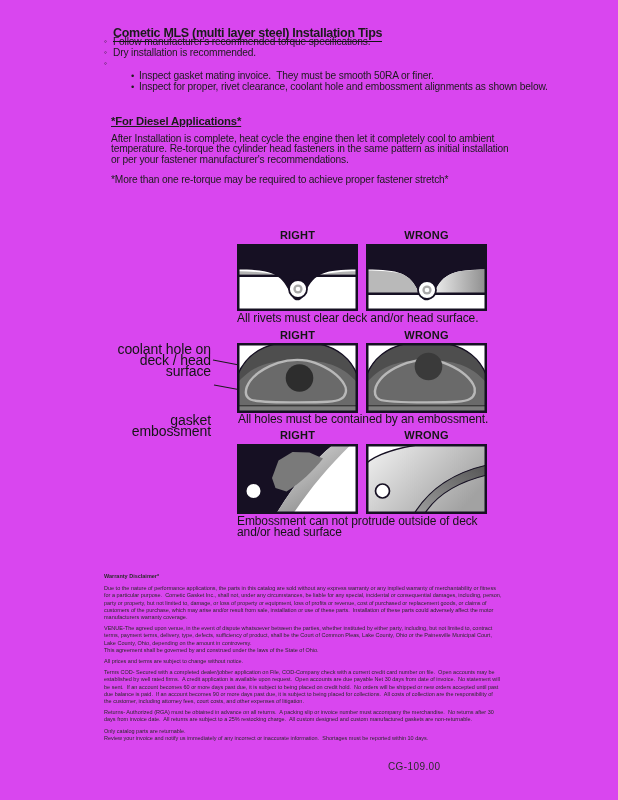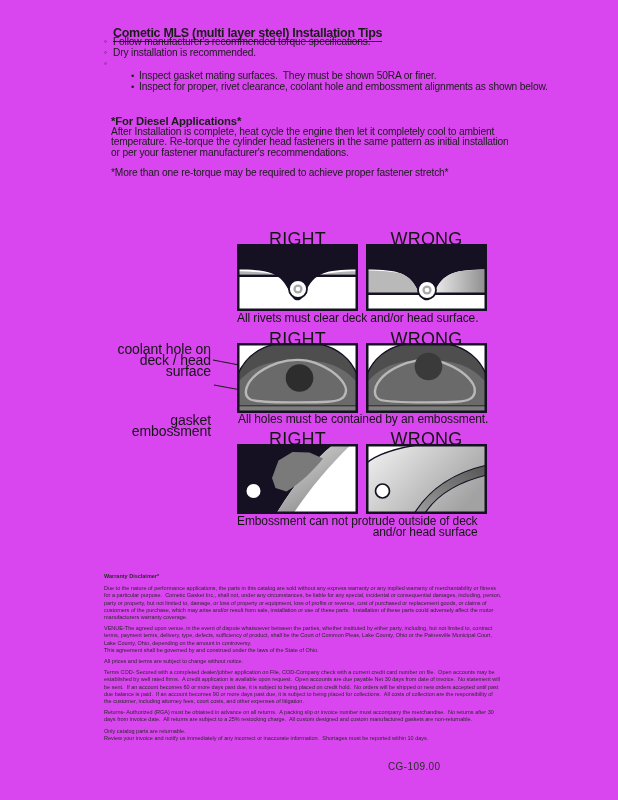--- a/index.html
+++ b/index.html
@@ -11,24 +11,24 @@
   .doc-title{left:113px;top:26px;font-size:12.5px;font-weight:bold;letter-spacing:-0.3px;
              border-bottom:1.4px solid #111;padding-bottom:1px;display:inline-block;}
 
   .bullets{left:104px;top:36px;width:470px;font-size:10.2px;line-height:11.3px;letter-spacing:-0.15px;}
   .b-row{display:flex;}
   .b-row.sub{margin-left:27px;}
   .b-glyph{width:9px;flex:0 0 9px;font-size:8.5px;position:relative;top:-0.5px;}
   .b-row.sub .b-glyph{width:8px;flex:0 0 8px;font-size:9.5px;top:0;}
 
   .diesel{left:111px;top:116px;width:430px;font-size:10.2px;line-height:10.7px;letter-spacing:-0.15px;}
-  .diesel-heading{font-weight:bold;font-size:11.3px;}
+  .diesel-heading{font-weight:bold;font-size:11.3px;margin-bottom:7px;text-decoration:underline;}
   .diesel .para{margin-bottom:9.5px;}
 
-  .dg-label{width:121px;text-align:center;font-size:18px;letter-spacing:0.2px;color:#151515;}
+  .dg-label{width:121px;text-align:center;font-size:11px;letter-spacing:0.2px;color:#151515;font-weight:bold;}
   .dg-caption{font-size:12px;letter-spacing:-0.1px;color:#151515;line-height:10.5px;}
   .annot{width:120px;text-align:right;font-size:14px;line-height:11px;letter-spacing:-0.1px;color:#151515;}
 
   .legal{left:104px;top:573px;width:398px;font-size:5.5px;line-height:7.2px;color:#2a2a2a;}
   .legal-heading{font-weight:bold;margin-bottom:5px;}
   .legal .lp{margin-bottom:4px;}
 
   .doc-code{left:388px;top:761px;font-size:10px;letter-spacing:0.4px;color:#2b2b2b;}
   svg{display:block;}
 </style>
@@ -46,21 +46,21 @@
     </div>
     <div class="b-row">
       <span class="b-glyph">◦</span>
       <span class="pre">Dry installation is recommended.</span>
     </div>
     <div class="b-row">
       <span class="b-glyph">◦</span>
     </div>
     <div class="b-row sub">
       <span class="b-glyph">•</span>
-      <span class="pre">Inspect gasket mating surfaces.  They must be shown 50RA or finer.</span>
+      <span class="pre">Inspect gasket mating invoice.  They must be smooth 50RA or finer.</span>
     </div>
     <div class="b-row sub">
       <span class="b-glyph">•</span>
       <span class="pre">Inspect for proper, rivet clearance, coolant hole and embossment alignments as shown below.</span>
     </div>
   </div>
 
   <div class="abs diesel">
     <div class="diesel-heading pre">*For Diesel Applications*</div>
     <div class="para pre">After Installation is complete, heat cycle the engine then let it completely cool to ambient
@@ -178,21 +178,21 @@
     <rect width="121" height="70" fill="url(#gradR3bBg)"></rect>
     <path fill="#ffffff" d="M0,0 L58,0 C31.5,3.6 11.5,9.4 0,19.5 Z"></path>
     <path fill="none" stroke="#161023" stroke-width="1.3" d="M58,0 C31.5,3.6 11.5,9.4 0,19.5"></path>
     <path fill="url(#gradR3bStrip)" d="M48,70 C62.5,46 84.5,29.5 121,21 L121,31 C92,38 70.5,51 58.5,70 Z"></path>
     <path fill="none" stroke="#161023" stroke-width="1.2" d="M48,70 C62.5,46 84.5,29.5 121,21"></path>
     <path fill="none" stroke="#161023" stroke-width="1.2" d="M58.5,70 C70.5,51 92,38 121,31"></path>
     <circle cx="16.5" cy="47" r="7" fill="#ffffff" stroke="#161023" stroke-width="1.7"></circle>
     <rect x="1.25" y="1.25" width="118.5" height="67.5" fill="none" stroke="#161023" stroke-width="2.5"></rect>
   </svg>
 
-  <div class="abs dg-caption pre" style="left:237px;top:516px;text-align:right;">Embossment can not protrude outside of deck
+  <div class="abs dg-caption pre" style="left:237px;top:516px;">Embossment can not protrude outside of deck
 and/or head surface</div>
 
   <div class="abs legal">
     <div class="legal-heading pre">Warranty Disclaimer*</div>
     <div class="lp pre">Due to the nature of performance applications, the parts in this catalog are sold without any express warranty or any implied warranty of merchantability or fitness for a particular purpose.  Cometic Gasket Inc., shall not, under any circumstances, be liable for any special, incidental or consequential damages, including, person, party or property, but not limited to, damage, or loss of property or equipment, loss of profits or revenue, cost of purchased or replacement goods, or claims of customers of the purchase, which may arise and/or result from sale, installation or use of these parts.  Installation of these parts could adversely affect the motor manufacturers warranty coverage.</div>
     <div class="lp pre">VENUE-The agreed upon venue, in the event of dispute whatsoever between the parties, whether instituted by either party, including, but not limited to, contract terms, payment terms, delivery, type, defects, sufficiency of product, shall be the Court of Common Pleas, Lake County, Ohio or the Painesville Municipal Court, Lake County, Ohio, depending on the amount in controversy.
 This agreement shall be governed by and construed under the laws of the State of Ohio.</div>
     <div class="lp pre">All prices and terms are subject to change without notice.</div>
     <div class="lp pre">Terms COD- Secured with a completed dealer/jobber application on File, COD-Company check with a current credit card number on file.  Open accounts may be established by well rated firms.  A credit application is available upon request.  Open accounts are due payable Net 30 days from date of invoice.  No statement will be sent.  If an account becomes 60 or more days past due, it is subject to being placed on credit hold.  No orders will be shipped or new orders accepted until past due balance is paid.  If an account becomes 90 or more days past due, it is subject to being placed for collections.  All costs of collection are the responsibility of the customer, including attorney fees, court costs, and other expenses of litigation.</div>
     <div class="lp pre">Returns- Authorized (RGA) must be obtained in advance on all returns.  A packing slip or invoice number must accompany the merchandise.  No returns after 30 days from invoice date.  All returns are subject to a 25% restocking charge.  All custom designed and custom manufactured gaskets are non-returnable.</div>

